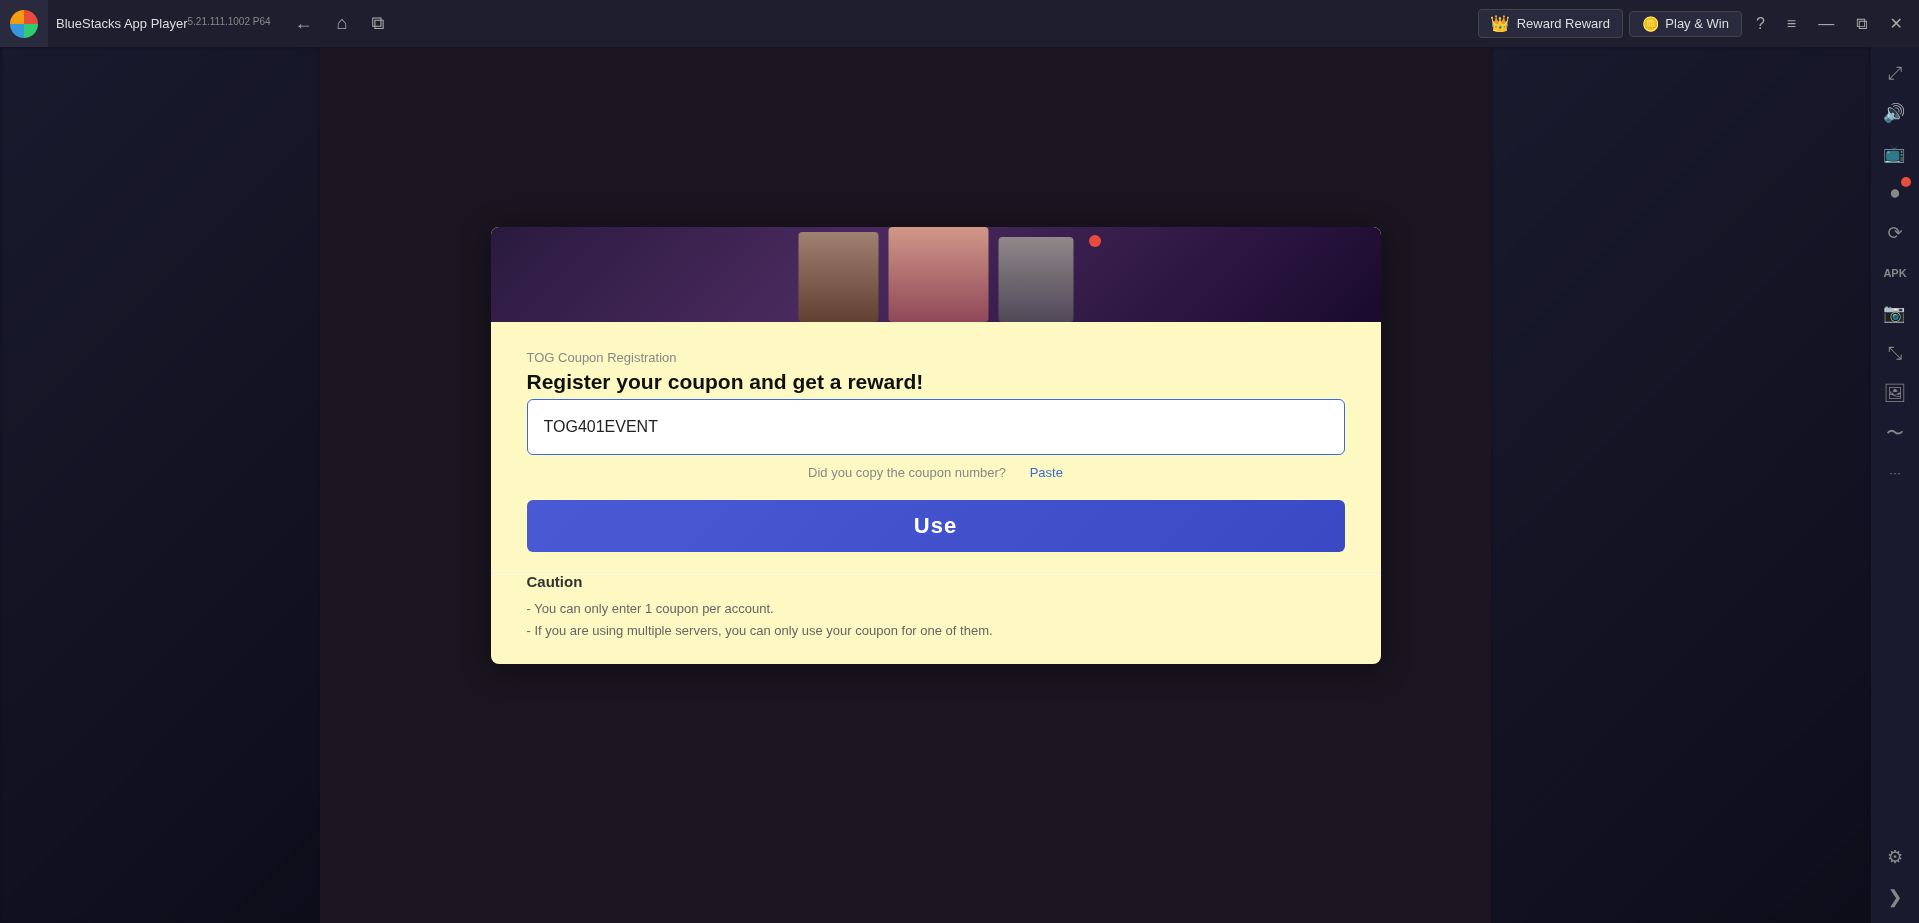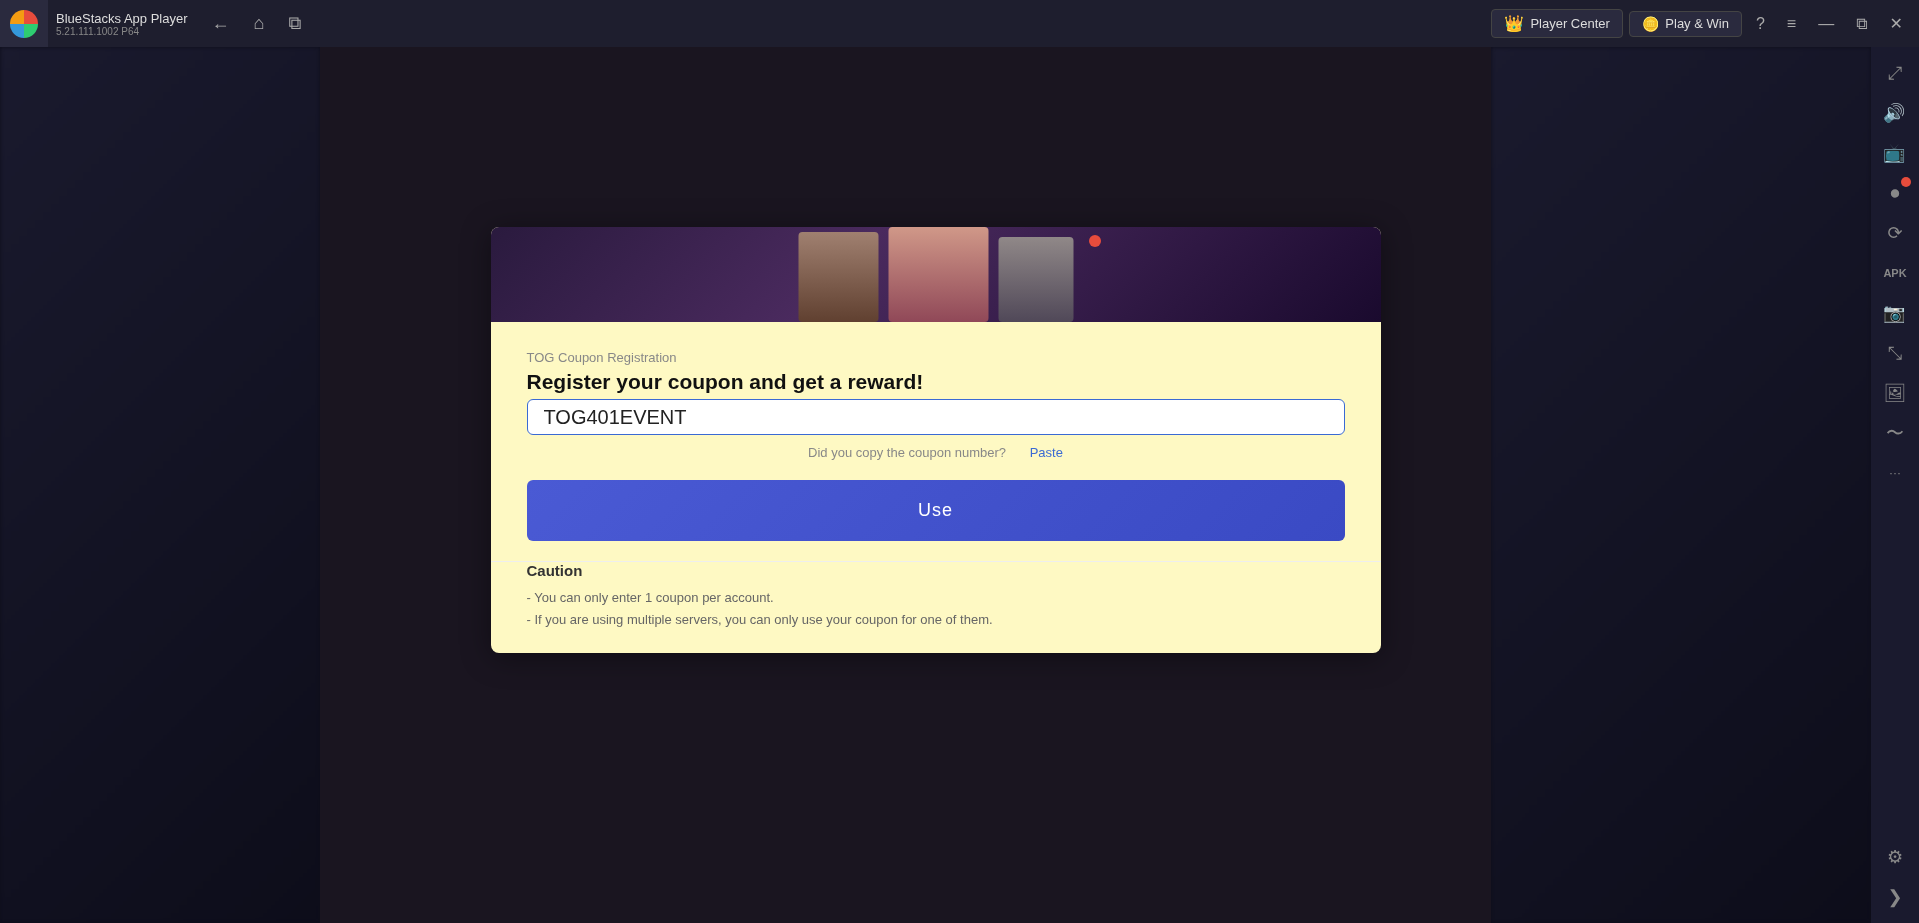--- a/index.html
+++ b/index.html
@@ -38,21 +38,20 @@
       height: 28px;
       border-radius: 50%;
       background: conic-gradient(#e74c3c 0deg 90deg, #2ecc71 90deg 180deg, #3498db 180deg 270deg, #f39c12 270deg 360deg);
     }
 
     .titlebar-appname {
       color: #ccc;
       font-size: 12px;
       margin-left: 8px;
       display: flex;
-      flex-direction: column;
     }
 
     .titlebar-appname .app-title {
       color: #ddd;
       font-size: 13px;
       font-weight: 500;
     }
 
     .titlebar-appname .app-version {
       color: #888;
@@ -269,21 +268,21 @@
     <span class="app-version">5.21.111.1002  P64</span>
   </div>
   <div class="titlebar-nav">
     <span class="titlebar-nav-btn">←</span>
     <span class="titlebar-nav-btn">⌂</span>
     <span class="titlebar-nav-btn">⧉</span>
   </div>
   <div class="titlebar-right">
     <div class="reward-btn">
       <span class="crown-icon">👑</span>
-      <span>Player Center</span>
+      <span>Reward Reward</span>
     </div>
     <div class="play-win-btn">
       <span class="coin-icon">🪙</span>
       <span>Play &amp; Win</span>
     </div>
     <span class="titlebar-action-btn">?</span>
     <span class="titlebar-action-btn">≡</span>
     <span class="titlebar-action-btn">—</span>
     <span class="titlebar-action-btn">⧉</span>
     <span class="titlebar-action-btn">✕</span>
@@ -311,30 +310,30 @@
       </div>
 
       <div style="position:absolute;top:8px;right:280px;width:12px;height:12px;background:#e74c3c;border-radius:50%;"></div>
     </div>
 
     <div style="padding:28px 36px 20px;">
       <div style="font-size:13px;color:#888;margin-bottom:5px;">TOG Coupon Registration</div>
       <div style="font-size:21px;font-weight:700;color:#111;margin-bottom:5px;">Register your coupon and get a reward!</div>
 
       
-      <input type="text" class="coupon-input" style="width: 100%; height: 36px; border: 1.5px solid rgb(58, 106, 212); border-radius: 6px; padding: 0px 16px; font-size: 20px; color: rgb(34, 34, 34); outline: none; background: white;" value="TOG401EVENT">
+      <input type="text" class="coupon-input" style="width: 100%; height: 56px; border: 1.5px solid rgb(58, 106, 212); border-radius: 6px; padding: 0px 16px; font-size: 16px; color: rgb(34, 34, 34); outline: none; background: white;" value="TOG401EVENT">
 
       
       <div class="paste-hint" style="text-align:center;margin-top:10px;font-size:13px;color:#888;">
         <span>Did you copy the coupon number?</span>
         <a class="paste-link" style="color:#3a6ad4;cursor:pointer;text-decoration:none;margin-left:20px;">Paste</a>
       </div>
 
       
-      <button class="use-btn" style="width:100%;height:61px;background:linear-gradient(135deg,#4a5ad4 0%,#3a4ac4 100%);border:none;border-radius:6px;color:white;font-size:18px;font-weight:400;cursor:pointer;margin-top:20px;letter-spacing:1px;">Use</button>
+      <button class="use-btn" style="width:100%;height:52px;background:linear-gradient(135deg,#4a5ad4 0%,#3a4ac4 100%);border:none;border-radius:6px;color:white;font-size:22px;font-weight:700;cursor:pointer;margin-top:20px;letter-spacing:1px;">Use</button>
     </div>
 
     <div style="padding:0 36px 22px;border-top:1px solid #eee;">
       <div style="color:#333;font-size:15px;font-weight:600;margin-bottom:8px;">Caution</div>
       <div style="color:#666;font-size:13px;line-height:1.7;">
         <div>- You can only enter 1 coupon per account.</div>
         <div>- If you are using multiple servers, you can only use your coupon for one of them.</div>
       </div>
     </div>
 

